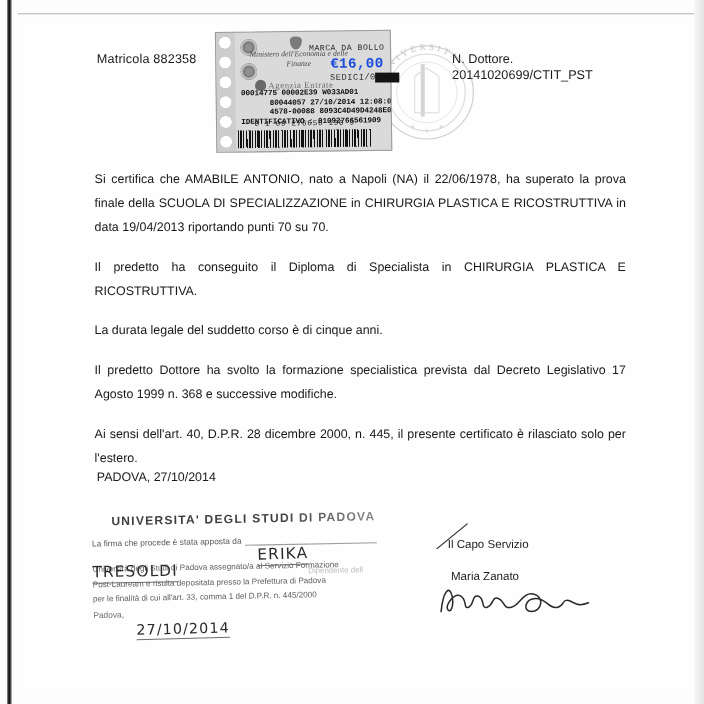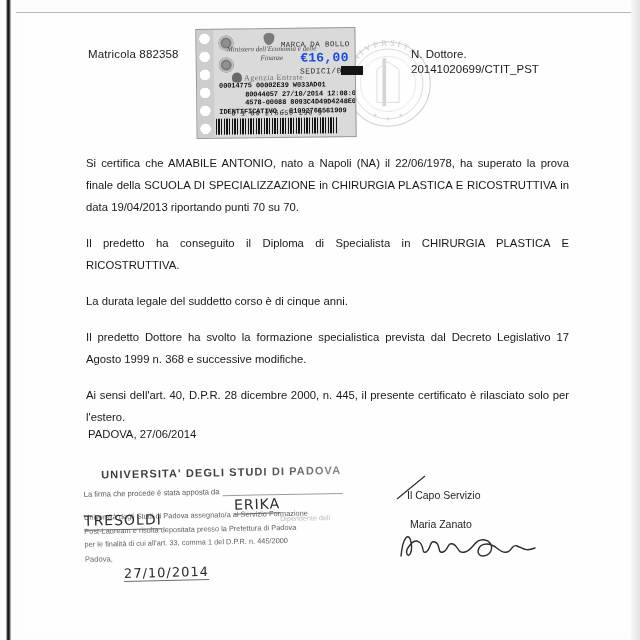--- a/index.html
+++ b/index.html
@@ -394,21 +394,21 @@
   <div class="barcode"></div>
 
   <div class="body">
     <p class="para">Si certifica che AMABILE ANTONIO, nato a Napoli (NA) il 22/06/1978, ha superato la prova finale della SCUOLA DI SPECIALIZZAZIONE in CHIRURGIA PLASTICA E RICOSTRUTTIVA in data 19/04/2013 riportando punti 70 su 70.</p>
     <p class="para">Il predetto ha conseguito il Diploma di Specialista in CHIRURGIA PLASTICA E RICOSTRUTTIVA.</p>
     <p class="para">La durata legale del suddetto corso è di cinque anni.</p>
     <p class="para">Il predetto Dottore ha svolto la formazione specialistica prevista dal Decreto Legislativo 17 Agosto 1999 n. 368 e successive modifiche.</p>
     <p class="para last">Ai sensi dell'art. 40, D.P.R. 28 dicembre 2000, n. 445, il presente certificato è rilasciato solo per l'estero.</p>
   </div>
 
-  <div class="placedate">PADOVA, 27/06/2014</div>
+  <div class="placedate">PADOVA, 27/10/2014</div>
 
   <div class="office-stamp">
     <div class="os-heading">UNIVERSITA' DEGLI STUDI DI PADOVA</div>
     <div class="os-line1">
       <span>La firma che procede è stata apposta da</span><span class="os-rule"></span>
     </div>
     <div class="os-dipendente">Dipendente dell</div>
     <div class="os-small" style="margin-top:13px;">Università degli Studi di Padova assegnato/a al Servizio Formazione</div>
     <div class="os-small">Post-Lauream e risulta depositata presso la Prefettura di Padova</div>
     <div class="os-small">per le finalità di cui all'art. 33, comma 1 del D.P.R. n. 445/2000</div>

